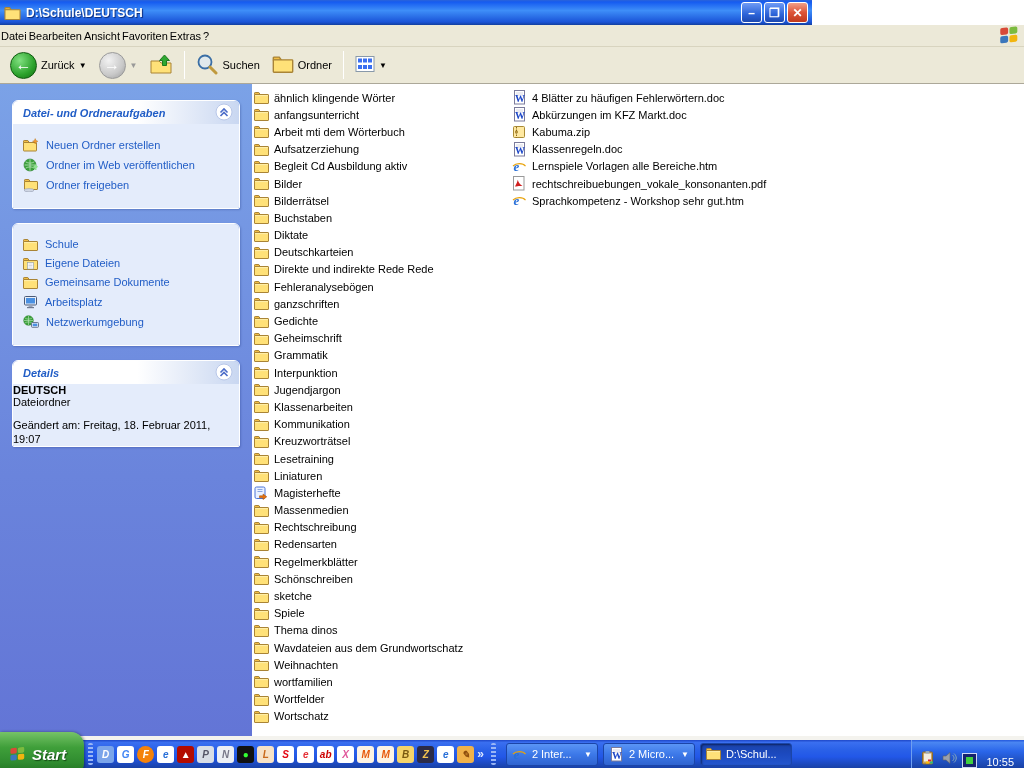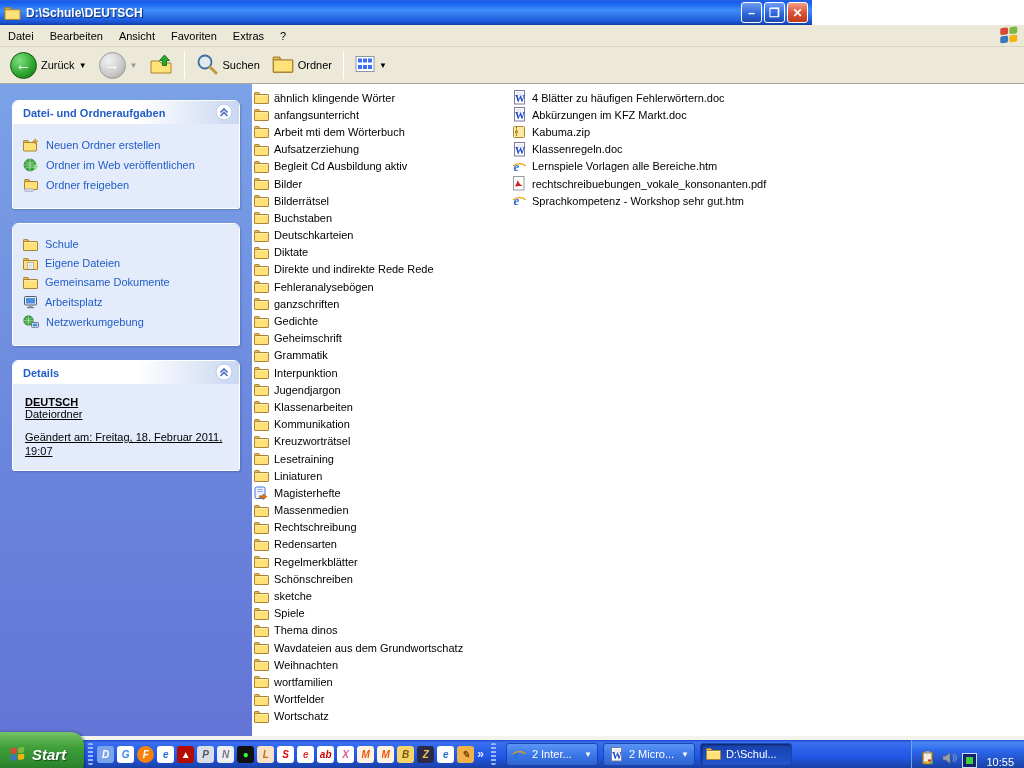--- a/index.html
+++ b/index.html
@@ -15,21 +15,21 @@
     text-shadow:1px 1px 1px #0a2a7a; flex:1; }
   .winbtns { display:flex; gap:2px; }
   .winbtn { width:21px; height:21px; border:1px solid #fff; border-radius:3px;
     color:#fff; font-size:12px; font-weight:bold; display:flex; align-items:center;
     justify-content:center; background:linear-gradient(180deg,#6f9bf5,#2b63d8 60%,#1c48b0); }
   .winbtn.close { background:linear-gradient(180deg,#f0a088,#dd5438 50%,#c03a1e); }
 
   
   .menubar { position:absolute; left:0; top:25px; width:1024px; height:22px;
     background:#ece9d8; border-bottom:1px solid #d8d4bf; display:flex; align-items:center; }
-  .menu-item { padding:0 8px; height:22px; line-height:22px; color:#000; cursor:default; }
+  .menu-item { padding:0 1px; height:22px; line-height:22px; color:#000; cursor:default; }
   .menubar .spacer { flex:1; }
   .menubar .winlogo { margin-right:3px; }
 
   
   .toolbar { position:absolute; left:0; top:47px; width:1024px; height:37px;
     background:#ece9d8; border-bottom:1px solid #aca899;
     display:flex; align-items:center; padding:0 6px; gap:4px; }
   .tbtn { display:flex; align-items:center; gap:4px; padding:2px 4px; color:#000; }
   .nav-circle { width:27px; height:27px; border-radius:50%; display:flex; align-items:center;
     justify-content:center; color:#fff; font-size:16px; font-weight:bold; }
@@ -46,25 +46,25 @@
   .bottom-strip { position:absolute; left:0; top:736px; width:1024px; height:4px; background:#f4f3ee; }
 
   
   .sidebar { position:absolute; left:0; top:0; width:252px; height:652px;
     background:linear-gradient(180deg,#7ba2e7 0%,#6a84dc 60%,#6375d6 100%);
     padding:16px 12px 0 12px; overflow:hidden; }
   .panel { margin-bottom:14px; border-radius:6px 6px 2px 2px; overflow:hidden;
     border:1px solid #fff; box-shadow:1px 1px 2px rgba(20,40,110,.25); }
   .panel-hd { height:23px; background:linear-gradient(90deg,#fff 0%,#fff 55%,#c9d7f1 100%);
     display:flex; align-items:center; justify-content:space-between; padding:0 6px 0 10px; }
-  .panel-hd .pt { color:#215dc6; font-weight:bold; font-size:11px; }
+  .panel-hd .pt { color:#215dc6; font-weight:bold; font-size:11px;font-style:italic; }
   .panel-bd { background:#e4ecfb; padding:8px 8px 10px 10px; }
   .side-link { display:flex; align-items:center; gap:7px; margin:6px 0; color:#215dc6; cursor:pointer; }
   .side-link .lbl { line-height:13px; }
-  .details-bd { background:#e4ecfb; padding:12px; color:#000;text-decoration:underline; }
+  .details-bd { background:#e4ecfb; padding:0; color:#000; }
   .details-bd .dname { font-weight:bold; }
   .details-bd .dmod { margin-top:10px; line-height:14px; }
 
   
   .main { position:absolute; left:252px; top:0; width:772px; height:652px; background:#fff; }
   .fs-col { position:absolute; top:5px;text-align:right; }
   #folder-list { left:2px; }
   #file-list { left:260px; }
   .fs-row { display:flex; align-items:center; height:17.2px; white-space:nowrap; color:#000; }
   .fs-row .ic { width:17px; height:14px; display:inline-flex; align-items:center; margin-right:3px; flex:none; }
@@ -393,31 +393,31 @@
             <span>Buchstaben</span>
           </div>
           <div class="fs-row">
             <span class="ic">
               <svg width="15" height="13" viewBox="0 0 15 13">
                 <path d="M.5 3.5 V2.2 a.7.7 0 0 1 .7-.7 h3.6 l1.4 2 Z" fill="#F2BE45" stroke="#A98436"></path>
                 <rect x=".5" y="3.5" width="14" height="9" rx=".5" fill="#FFE178" stroke="#A98436"></rect>
                 <path d="M1 4.6 h13" stroke="#FFF3B8" stroke-width=".8"></path>
               </svg>
             </span>
+            <span>Diktate</span>
+          </div>
+          <div class="fs-row">
+            <span class="ic">
+              <svg width="15" height="13" viewBox="0 0 15 13">
+                <path d="M.5 3.5 V2.2 a.7.7 0 0 1 .7-.7 h3.6 l1.4 2 Z" fill="#F2BE45" stroke="#A98436"></path>
+                <rect x=".5" y="3.5" width="14" height="9" rx=".5" fill="#FFE178" stroke="#A98436"></rect>
+                <path d="M1 4.6 h13" stroke="#FFF3B8" stroke-width=".8"></path>
+              </svg>
+            </span>
             <span>Deutschkarteien</span>
-          </div>
-          <div class="fs-row">
-            <span class="ic">
-              <svg width="15" height="13" viewBox="0 0 15 13">
-                <path d="M.5 3.5 V2.2 a.7.7 0 0 1 .7-.7 h3.6 l1.4 2 Z" fill="#F2BE45" stroke="#A98436"></path>
-                <rect x=".5" y="3.5" width="14" height="9" rx=".5" fill="#FFE178" stroke="#A98436"></rect>
-                <path d="M1 4.6 h13" stroke="#FFF3B8" stroke-width=".8"></path>
-              </svg>
-            </span>
-            <span>Diktate</span>
           </div>
           <div class="fs-row">
             <span class="ic">
               <svg width="15" height="13" viewBox="0 0 15 13">
                 <path d="M.5 3.5 V2.2 a.7.7 0 0 1 .7-.7 h3.6 l1.4 2 Z" fill="#F2BE45" stroke="#A98436"></path>
                 <rect x=".5" y="3.5" width="14" height="9" rx=".5" fill="#FFE178" stroke="#A98436"></rect>
                 <path d="M1 4.6 h13" stroke="#FFF3B8" stroke-width=".8"></path>
               </svg>
             </span>
             <span>Direkte und indirekte Rede Rede</span>

